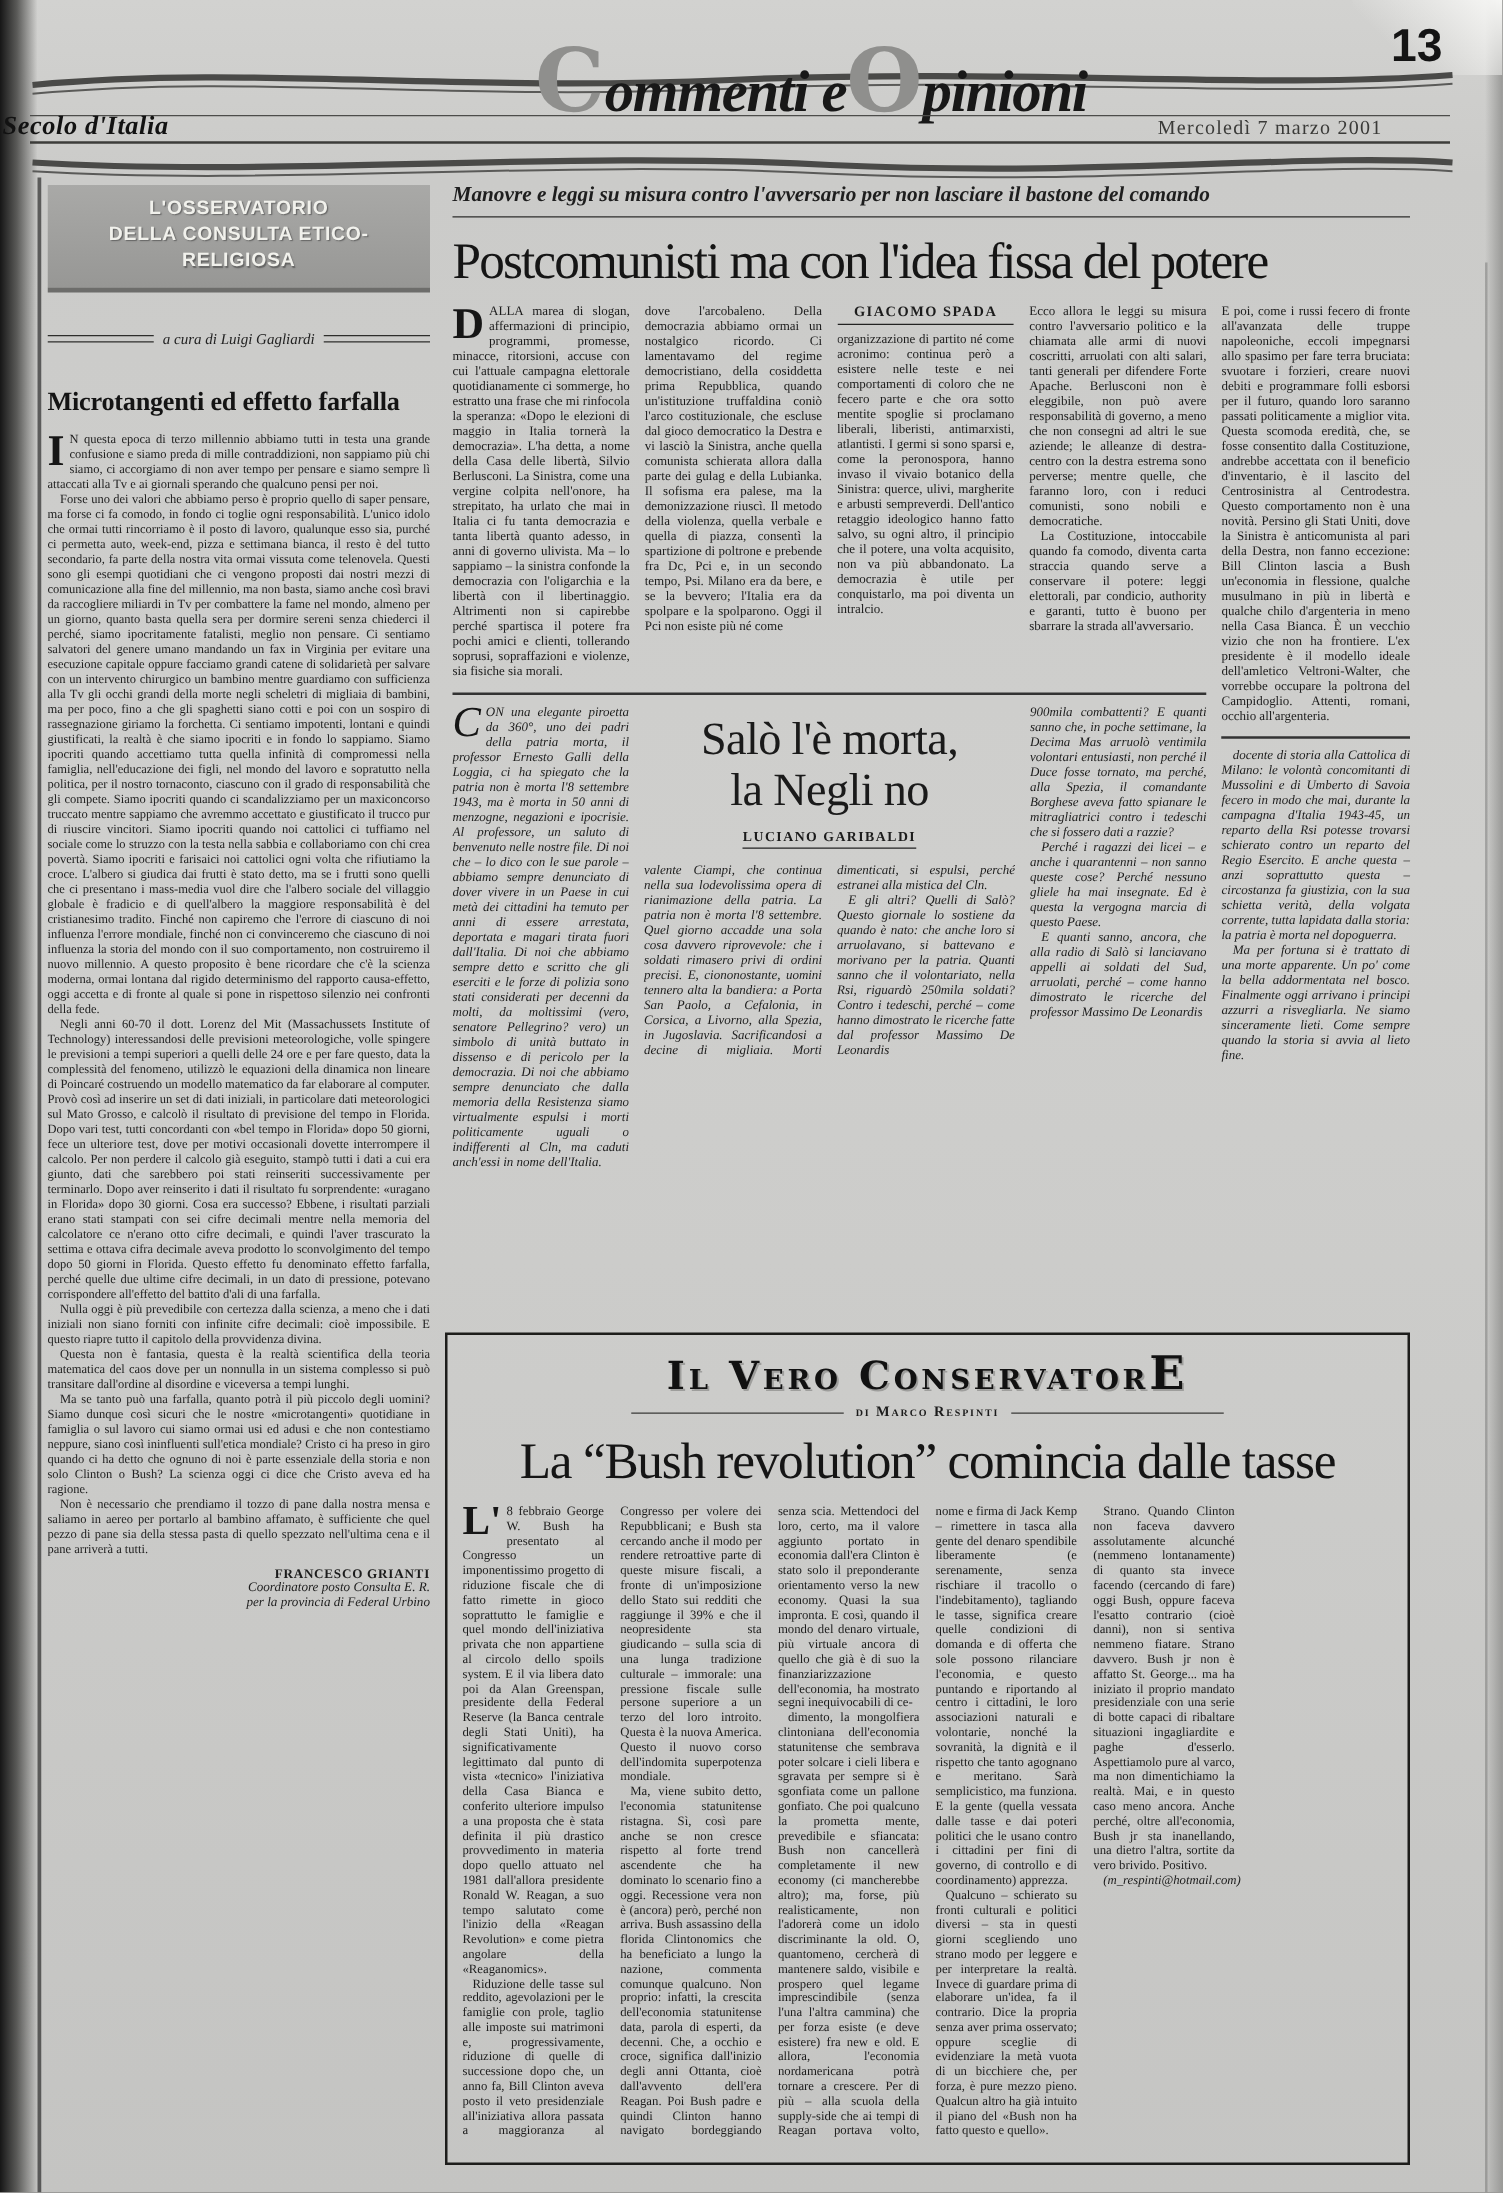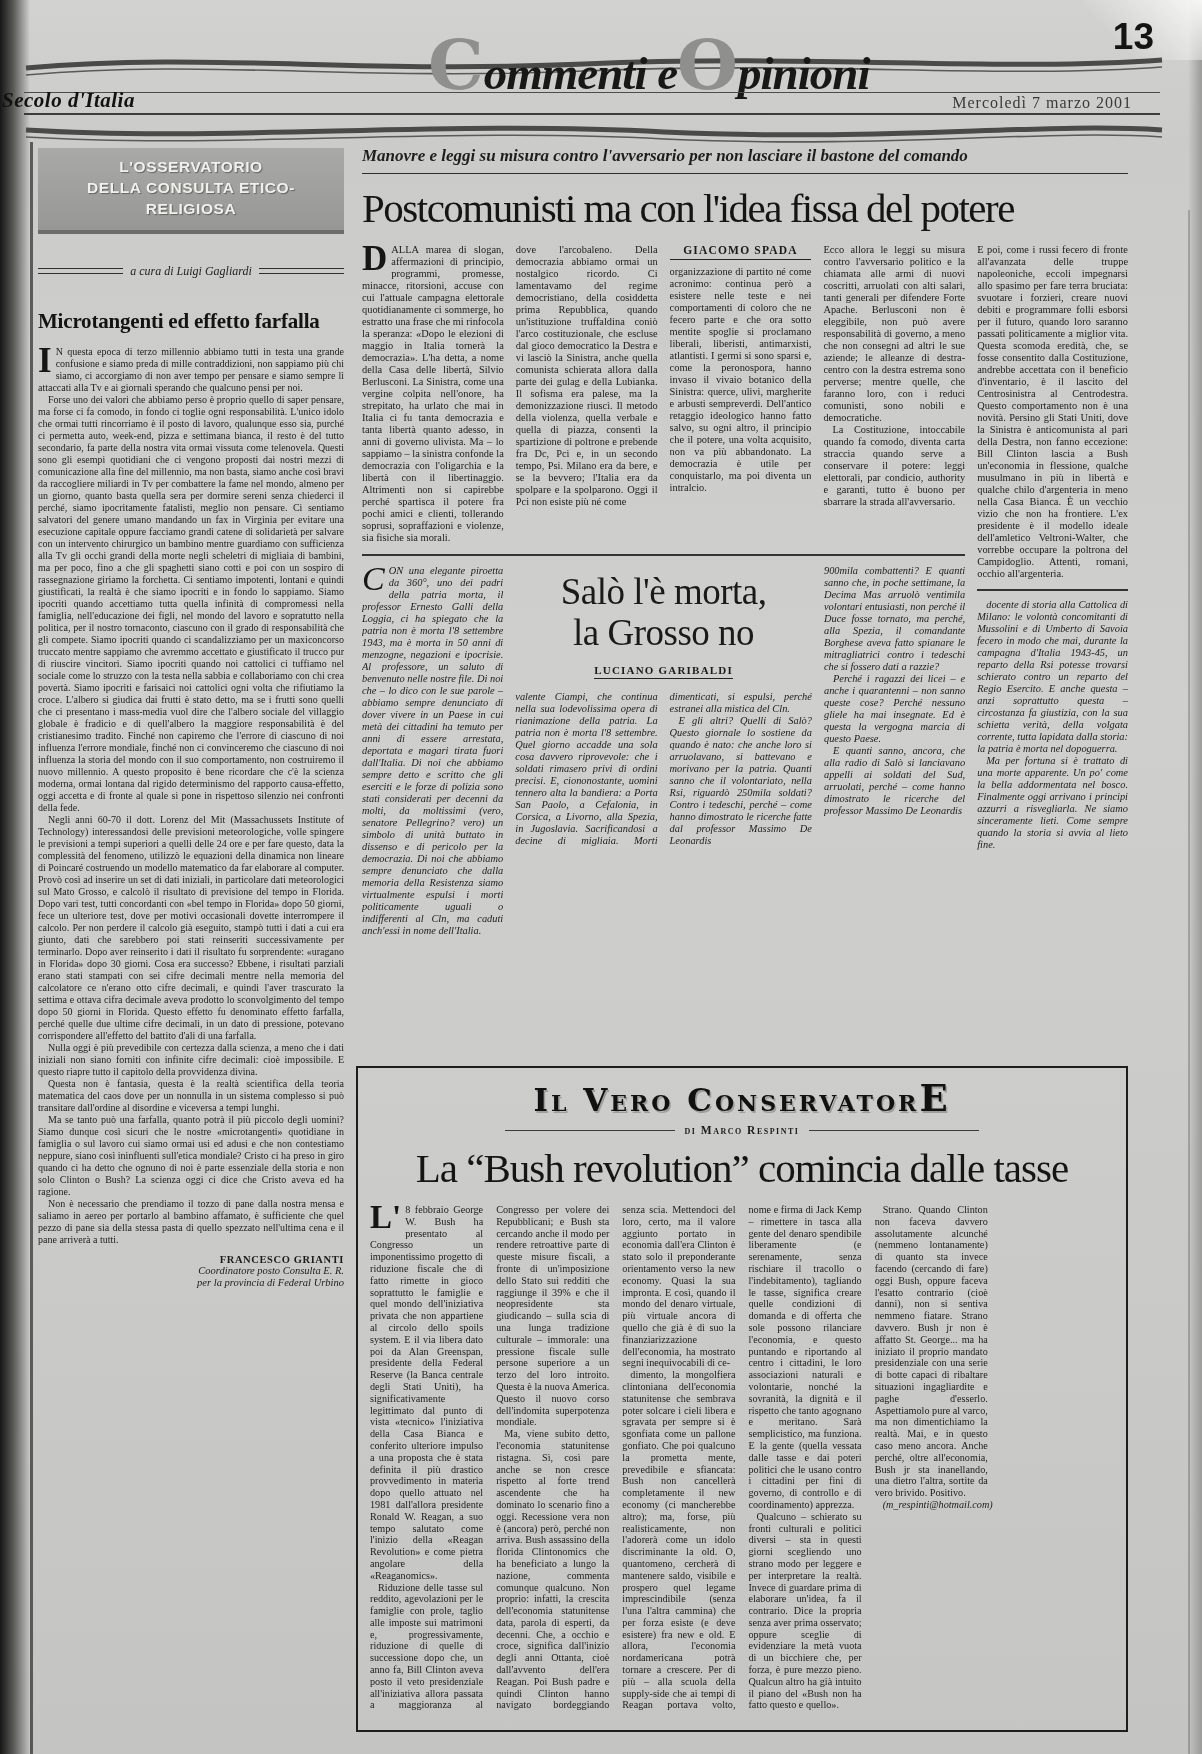--- a/index.html
+++ b/index.html
@@ -20,21 +20,21 @@
   
   .pagenum{position:absolute;top:16px;right:48px;font:bold 37px "Liberation Sans",sans-serif;color:#141414;}
   .wave{position:absolute;left:24px;width:1140px;height:34px;}
   .wave.w1{top:48px;} .wave.w2{top:114px;}
   .section-title{position:absolute;top:30px;left:428px;width:600px;display:flex;align-items:baseline;white-space:nowrap;}
   .big-letter{font:bold 70px "DejaVu Serif",serif;color:#8f8f8d;line-height:1;}
   .title-rest{font:bold italic 47px "Liberation Serif",serif;color:#181818;letter-spacing:-1px;}
   .masthead{position:absolute;top:88px;left:2px;font:bold italic 21px "Liberation Serif",serif;color:#121212;letter-spacing:.5px;}
   .mast-line1{position:absolute;top:92px;left:24px;width:1136px;height:1px;background:#4c4c4a;}
   .mast-line2{position:absolute;top:113px;left:24px;width:1136px;height:2px;background:#3c3c3a;}
-  .dateline{position:absolute;top:94px;right:70px;font:16px "Liberation Serif",serif;color:#3a3a38;letter-spacing:1px;}
+  .dateline{position:absolute;top:94px;right:96px;font:16px "Liberation Serif",serif;color:#3a3a38;letter-spacing:1px;}
 
   
   .leftcol{position:absolute;left:38px;top:148px;width:306px;height:1596px;overflow:hidden;}
   .obs-box{background:linear-gradient(180deg,#a9a9a7,#979795);border-bottom:4px solid #6d6d6b;
            padding:9px 6px 10px;text-align:center;}
   .obs-box div{font:bold 15.5px "Liberation Sans",sans-serif;color:#f1f1ec;letter-spacing:.6px;
                text-shadow:1px 1px 1px rgba(60,60,60,.6);line-height:1.35;}
   .curator-row{display:flex;align-items:center;margin-top:30px;}
   .curator-row .dbl{flex:1;height:4px;border-top:1px solid #2e2e2c;border-bottom:1px solid #2e2e2c;}
   .curator-row span{font:italic 12px "Liberation Serif",serif;padding:0 7px;white-space:nowrap;color:#222;}
@@ -189,21 +189,21 @@
 
         <hr class="main-divider">
 
         <div class="pieta">
           <div class="pieta-col italictext dropcapC">
               <p>CON una elegante piroetta da 360°, uno dei padri della patria morta, il professor Ernesto Galli della Loggia, ci ha spiegato che la patria non è morta l'8 settembre 1943, ma è morta in 50 anni di menzogne, negazioni e ipocrisie. Al professore, un saluto di benvenuto nelle nostre file. Di noi che – lo dico con le sue parole – abbiamo sempre denunciato di dover vivere in un Paese in cui metà dei cittadini ha temuto per anni di essere arrestata, deportata e magari tirata fuori dall'Italia. Di noi che abbiamo sempre detto e scritto che gli eserciti e le forze di polizia sono stati considerati per decenni da molti, da moltissimi (vero, senatore Pellegrino? vero) un simbolo di unità buttato in dissenso e di pericolo per la democrazia. Di noi che abbiamo sempre denunciato che dalla memoria della Resistenza siamo virtualmente espulsi i morti politicamente uguali o indifferenti al Cln, ma caduti anch'essi in nome dell'Italia.</p>
             </div>
           <div class="pieta-center">
             <div class="pieta-head">
               <div class="pieta-h1">Salò l'è morta,</div>
-              <div class="pieta-h1">la Grosso no</div>
+              <div class="pieta-h1">la Negli no</div>
               <span class="pieta-byline">LUCIANO GARIBALDI</span>
             </div>
             <div class="pieta-center-text italictext">
                 <p>valente Ciampi, che continua nella sua lodevolissima opera di rianimazione della patria. La patria non è morta l'8 settembre. Quel giorno accadde una sola cosa davvero riprovevole: che i soldati rimasero privi di ordini precisi. E, ciononostante, uomini tennero alta la bandiera: a Porta San Paolo, a Cefalonia, in Corsica, a Livorno, alla Spezia, in Jugoslavia. Sacrificandosi a decine di migliaia. Morti dimenticati, si espulsi, perché estranei alla mistica del Cln.</p>
                 <p>E gli altri? Quelli di Salò? Questo giornale lo sostiene da quando è nato: che anche loro si arruolavano, si battevano e morivano per la patria. Quanti sanno che il volontariato, nella Rsi, riguardò 250mila soldati? Contro i tedeschi, perché – come hanno dimostrato le ricerche fatte dal professor Massimo De Leonardis</p>
               </div>
           </div>
           <div class="pieta-col italictext">
               <p>900mila combattenti? E quanti sanno che, in poche settimane, la Decima Mas arruolò ventimila volontari entusiasti, non perché il Duce fosse tornato, ma perché, alla Spezia, il comandante Borghese aveva fatto spianare le mitragliatrici contro i tedeschi che si fossero dati a razzie?</p>
               <p>Perché i ragazzi dei licei – e anche i quarantenni – non sanno queste cose? Perché nessuno gliele ha mai insegnate. Ed è questa la vergogna marcia di questo Paese.</p>

